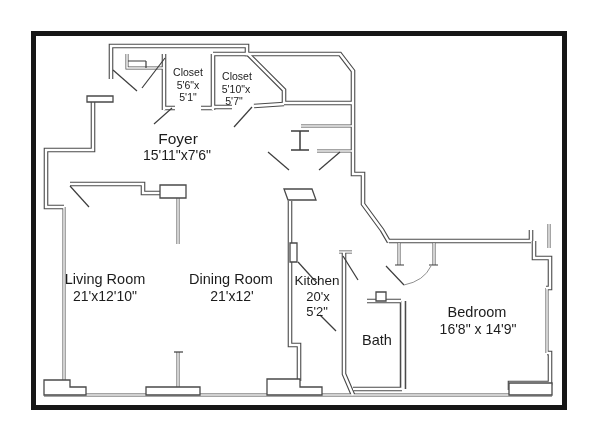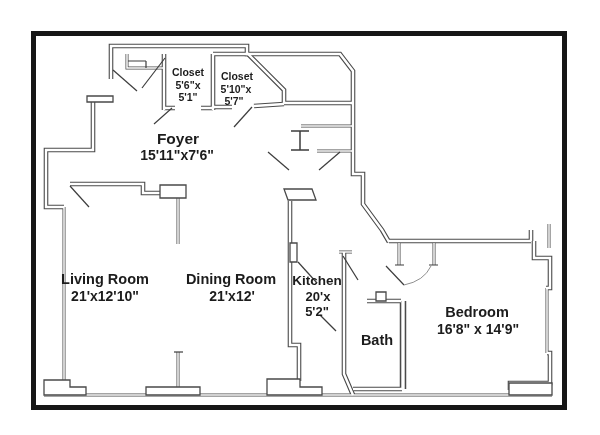--- a/index.html
+++ b/index.html
@@ -1,19 +1,18 @@
 <!DOCTYPE html>
 <html><head>
 <meta charset="utf-8">
 <style>
   html,body{margin:0;padding:0;background:#ffffff;}
   .stage{
     position:relative;width:600px;height:435px;background:#ffffff;overflow:hidden;
     font-family:"Liberation Sans", sans-serif;
-    font-weight:bold;
   }
   .stage svg{filter:blur(.25px);}
   #frame{fill:none;stroke:#161616;stroke-width:5;}
   #walls-dark path, #walls-inner path{fill:none;stroke-linecap:butt;stroke-linejoin:miter;}
   #walls-dark path{stroke:#4a4a4a;}
   #walls-dark path.w{stroke-width:4.6;}
   #walls-dark path.t{stroke-width:3;}
   #walls-dark path.x{stroke-width:6.5;}
   #walls-inner path{stroke:#ffffff;}
   #walls-inner path.w{stroke-width:2.4;}

